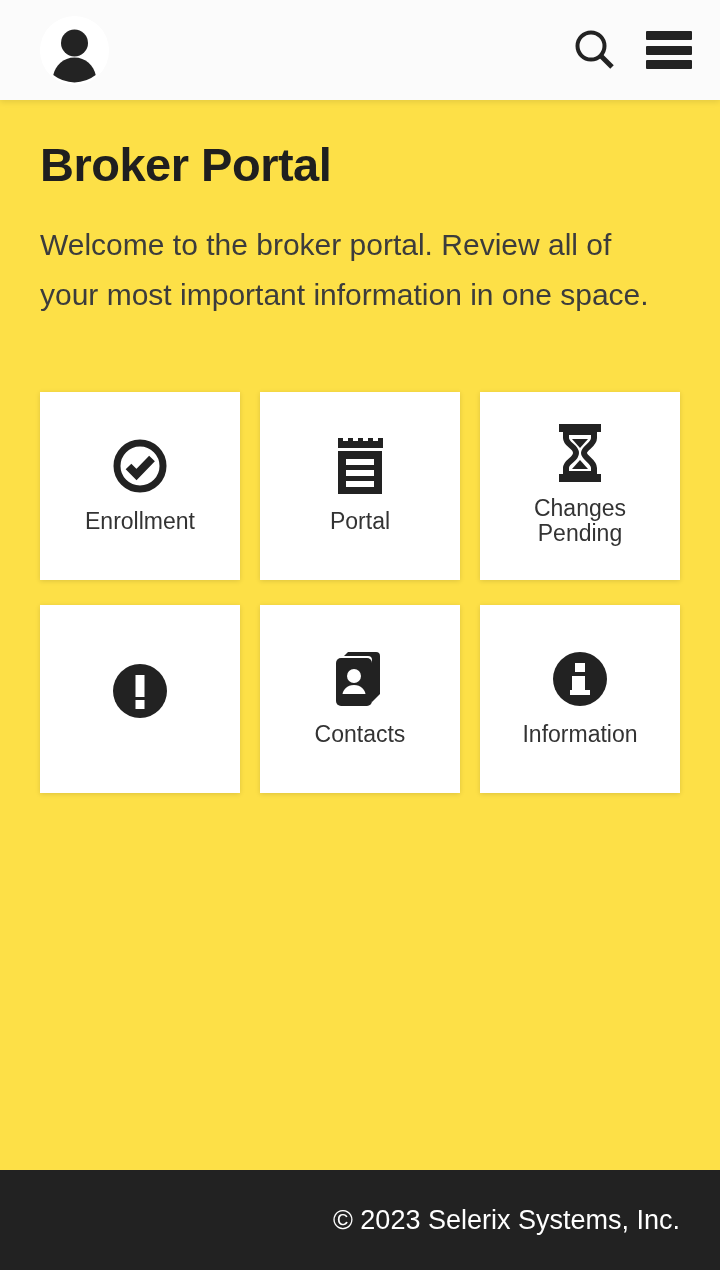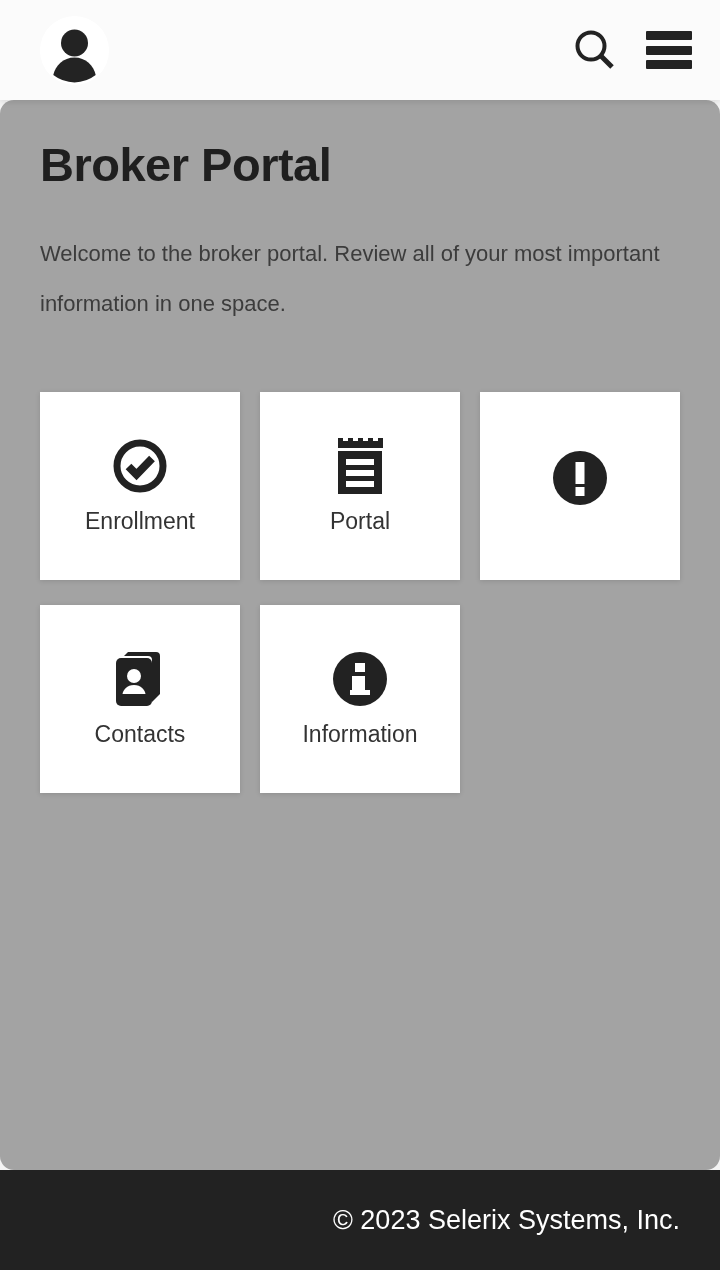--- a/index.html
+++ b/index.html
@@ -73,45 +73,43 @@
     border-radius: 1px;
   }
 
   
   .main {
     position: absolute;
     top: 100px;
     left: 0;
     width: 720px;
     height: 1070px;
-    background: #a3a3a3;
-    border-radius: 14px;
+    background: #fde047;
   }
 
   .page-title {
     position: absolute;
     left: 40px;
     top: 40px;
     font-size: 47px;
     font-weight: bold;
     color: #1f1f1f;
     letter-spacing: -0.5px;
     line-height: 1.05;
   }
 
   .page-subtitle {
     position: absolute;
     left: 40px;
     top: 120px;
     width: 635px;
-    font-size: 22px;
+    font-size: 30px;
     font-weight: 300;
     color: #3c3c3c;
     line-height: 50px;
-    margin-top: 9px;
   }
 
   .tile-grid {
     position: absolute;
     left: 40px;
     top: 292px;
     width: 640px;
     display: grid;
     grid-template-columns: repeat(3, 200px);
     grid-template-rows: 188px 188px;
@@ -222,20 +220,33 @@
           <path d="M4 13 V3 h5 v3 h5 V3 h5 v3 h5 V3 h5 v3 h5 V3 h5 v3 h5 V3 h5 v10 Z" fill="#222222"></path>
           <rect x="4" y="16" width="44" height="43" fill="#222222"></rect>
           <rect x="12" y="24" width="28" height="6" fill="#ffffff"></rect>
           <rect x="12" y="35" width="28" height="6" fill="#ffffff"></rect>
           <rect x="12" y="46" width="28" height="6" fill="#ffffff"></rect>
         </svg>
       </span>
       <span class="tile-label">Portal</span>
     </div>
 
+    <div class="tile">
+      <span class="tile-icon">
+        <svg width="48" height="62" viewBox="0 0 48 62" xmlns="http://www.w3.org/2000/svg">
+          <rect x="3" y="2" width="42" height="8" fill="#222222"></rect>
+          <rect x="3" y="52" width="42" height="8" fill="#222222"></rect>
+          <path d="M10 10 h28 v6 c0 7 -10 10 -10 15 s10 8 10 15 v6 h-28 v-6 c0 -7 10 -8 10 -15 s-10 -8 -10 -15 Z" fill="none" stroke="#222222" stroke-width="6"></path>
+          <path d="M16 17 h16 l-8 9 Z" fill="#222222"></path>
+          <path d="M24 38 l8 9 h-16 Z" fill="#222222"></path>
+        </svg>
+      </span>
+      <span class="tile-label">Changes
+Pending</span>
+    </div>
 
     <div class="tile">
       <span class="tile-icon">
         <svg width="58" height="58" viewBox="0 0 58 58" xmlns="http://www.w3.org/2000/svg">
           <circle cx="29" cy="29" r="27" fill="#222222"></circle>
           <rect x="24.5" y="13" width="9" height="22" fill="#ffffff"></rect>
           <rect x="24.5" y="38" width="9" height="9" fill="#ffffff"></rect>
         </svg>
       </span>
     </div>

